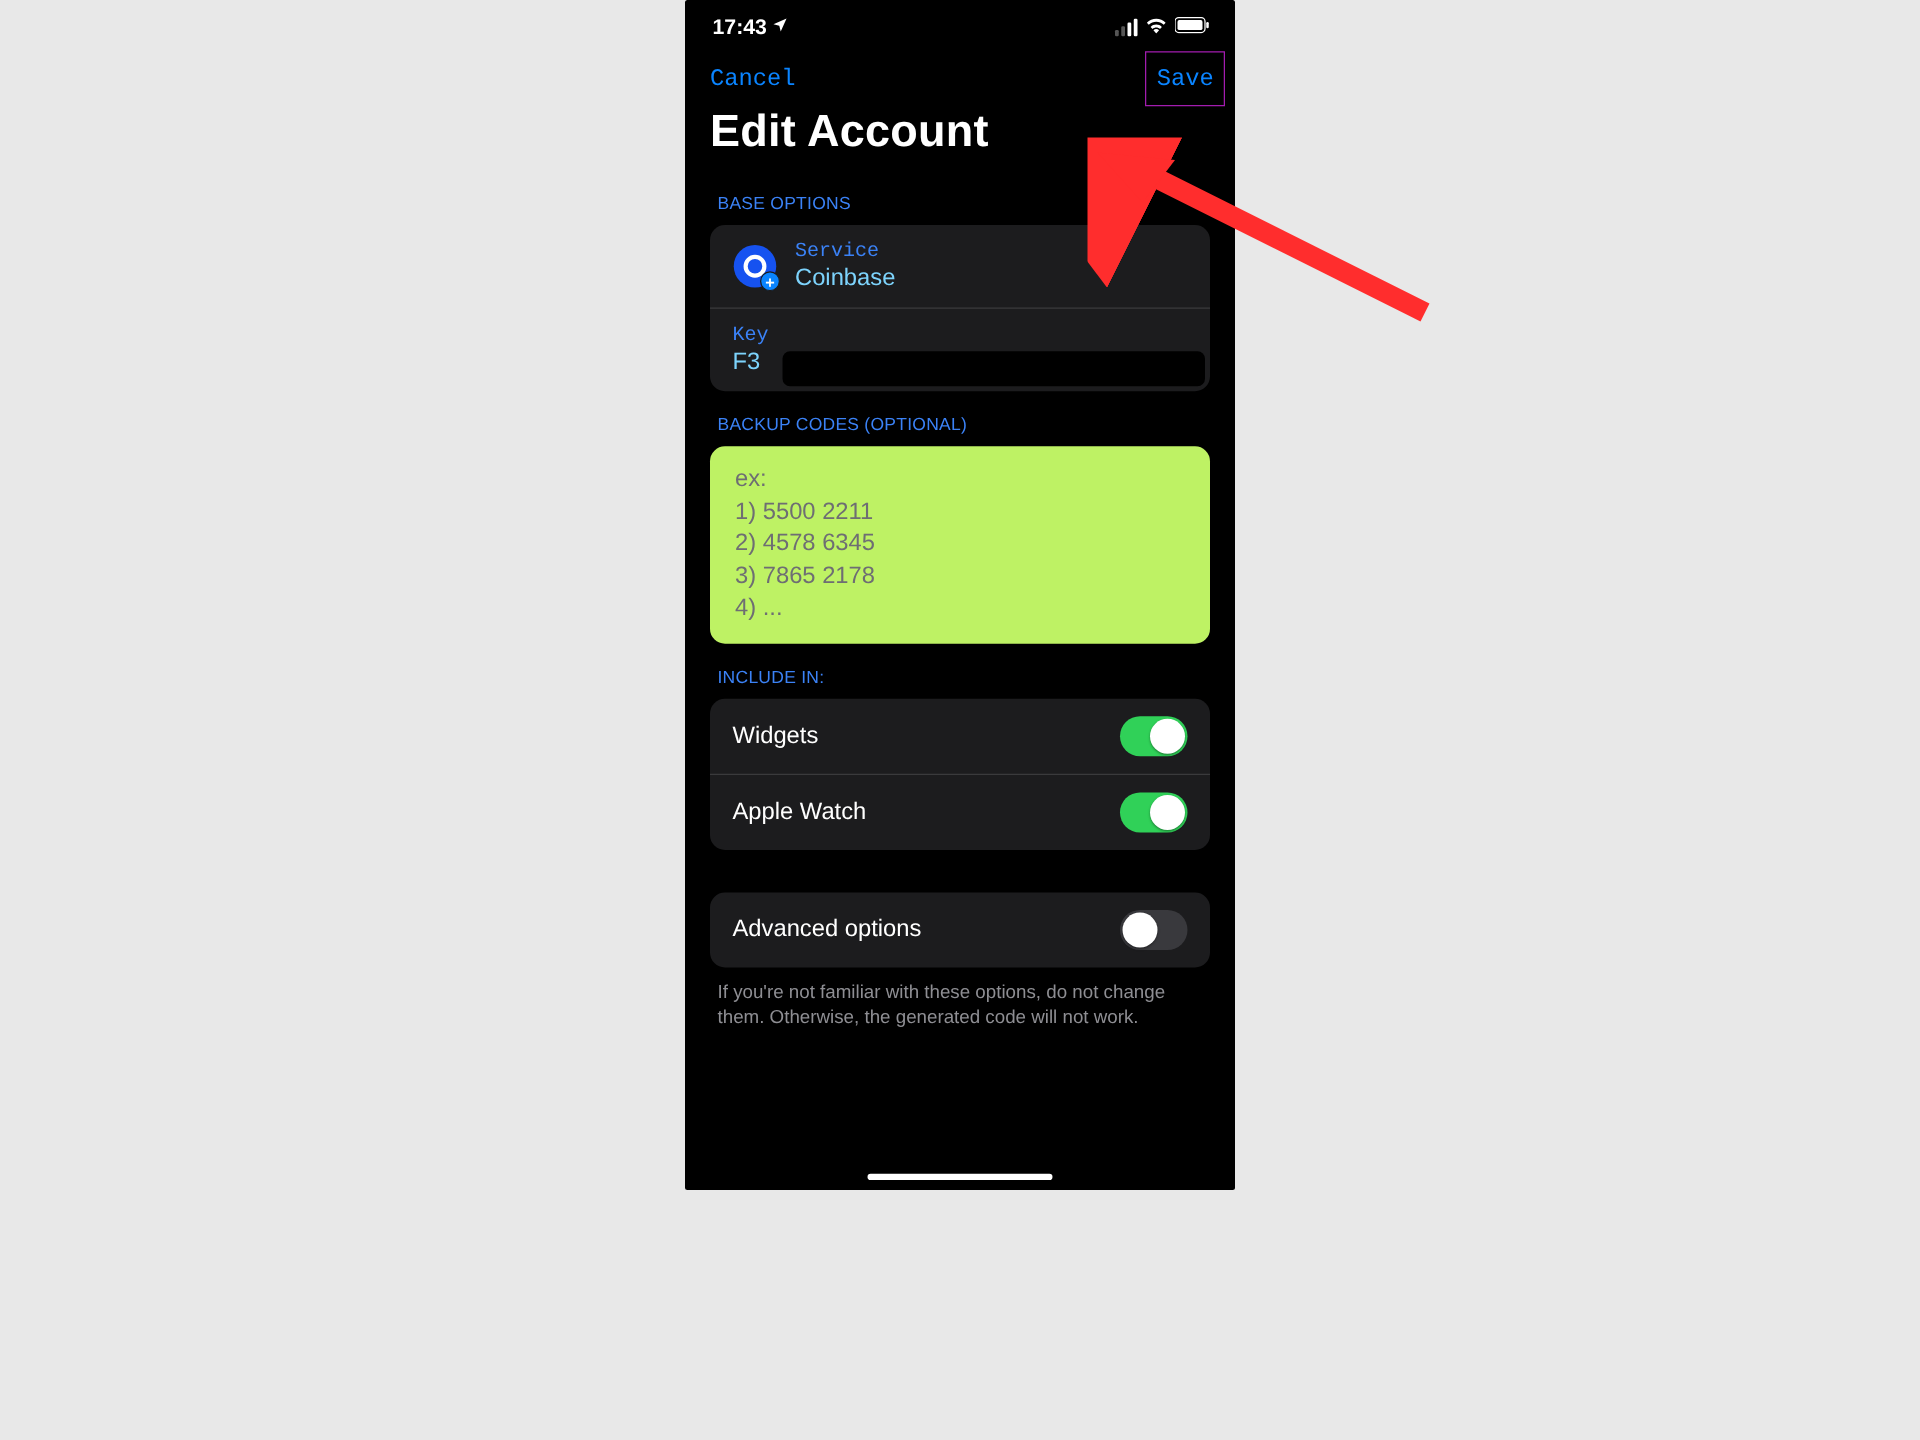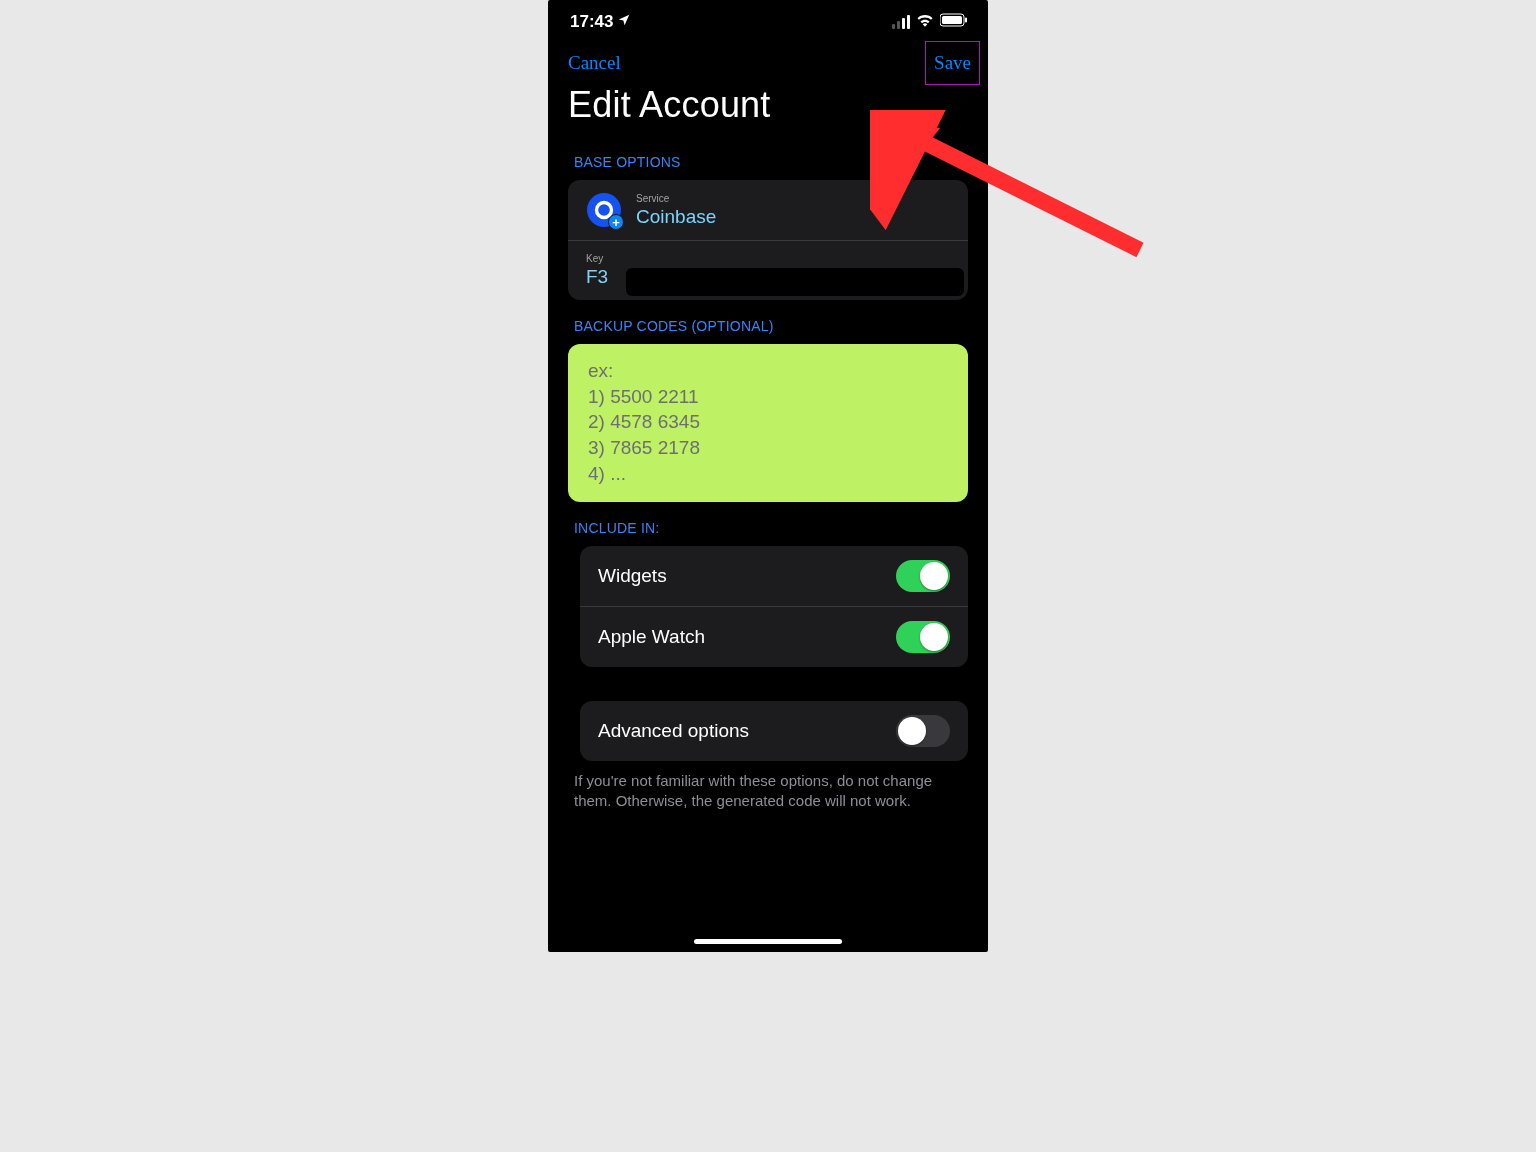--- a/index.html
+++ b/index.html
@@ -48,31 +48,31 @@
     justify-content: space-between;
     align-items: center;
     padding: 8px 20px 4px 20px;
   }
   .nav-button {
     color: #0a84ff;
     font-size: 19px;
     background: none;
     border: none;
     cursor: pointer;
-    font-family: Liberation Serif, serif;
+    font-family: Liberation Mono, monospace;
   }
   .save-highlight {
     border: 1px solid #a21caf;
     padding: 10px 8px;
     margin: -14px -12px;
   }
   .page-title {
     color: #fff;
     font-size: 36px;
-    font-weight: 400;
+    font-weight: 700;
     padding: 6px 20px 10px 20px;
     letter-spacing: 0.2px;
   }
   
   .section-header {
     color: #3b82f6;
     font-size: 14px;
     padding: 18px 26px 6px 26px;
     letter-spacing: 0.2px;
   }
@@ -83,23 +83,24 @@
   }
   .row {
     padding: 12px 18px;
     border-bottom: 0.5px solid #3a3a3c;
     display: flex;
     align-items: center;
   }
   .row:last-child { border-bottom: none; }
   .row-inner { flex: 1; }
   .row-label {
-    color: #a3a3a3;
-    font-size: 10px;
+    color: #3b82f6;
+    font-size: 16px;
     margin-bottom: 2px;
+    font-family: Liberation Mono, monospace;
   }
   .row-value {
     color: #7dd3fc;
     font-size: 19px;
   }
   .service-icon {
     width: 36px; height: 36px; margin-right: 14px;
     display: flex; align-items: center; justify-content: center;
     position: relative;
   }
@@ -130,21 +131,21 @@
     margin: 4px 20px 0 20px;
     padding: 14px 20px 16px 20px;
     color: #6e6e73;
     font-size: 19px;
     line-height: 1.35;
   }
   
   .toggle-card {
     background: #1c1c1e;
     border-radius: 12px;
-    margin: 4px 20px 0 32px;
+    margin: 4px 20px 0 20px;
   }
   .toggle-row {
     display: flex;
     justify-content: space-between;
     align-items: center;
     padding: 14px 18px;
     border-bottom: 0.5px solid #3a3a3c;
   }
   .toggle-row:last-child { border-bottom: none; }
   .toggle-label { color: #fff; font-size: 19px; }

